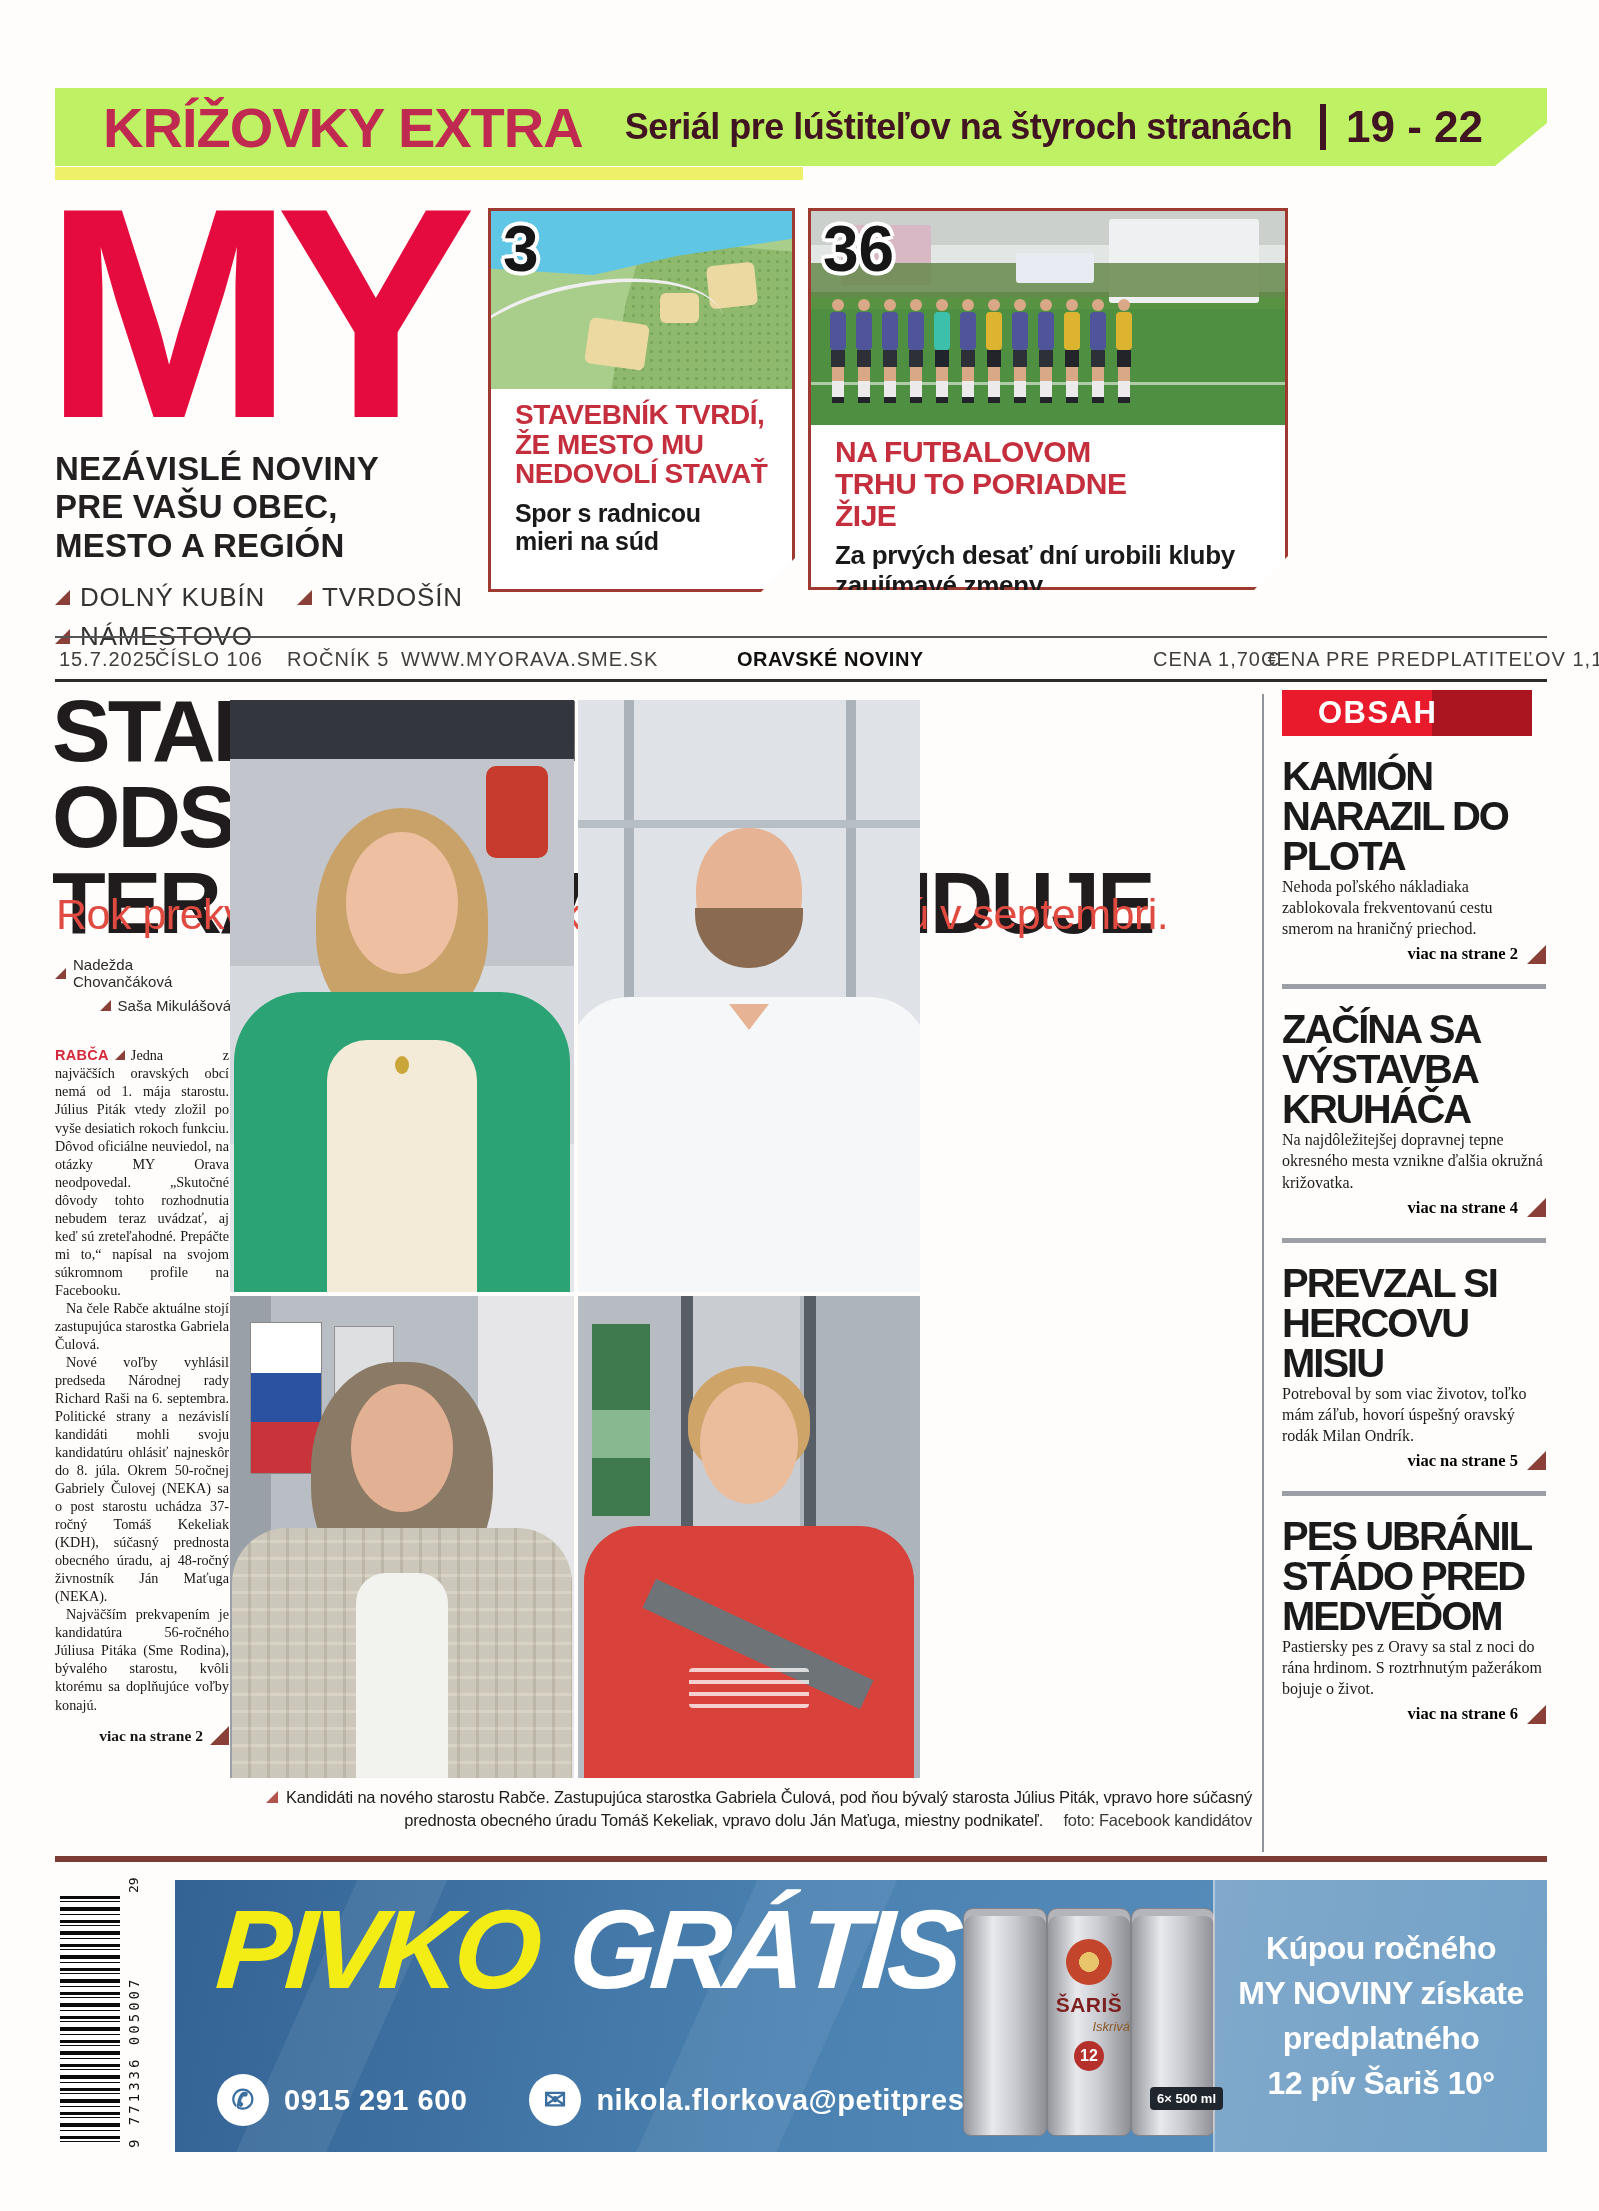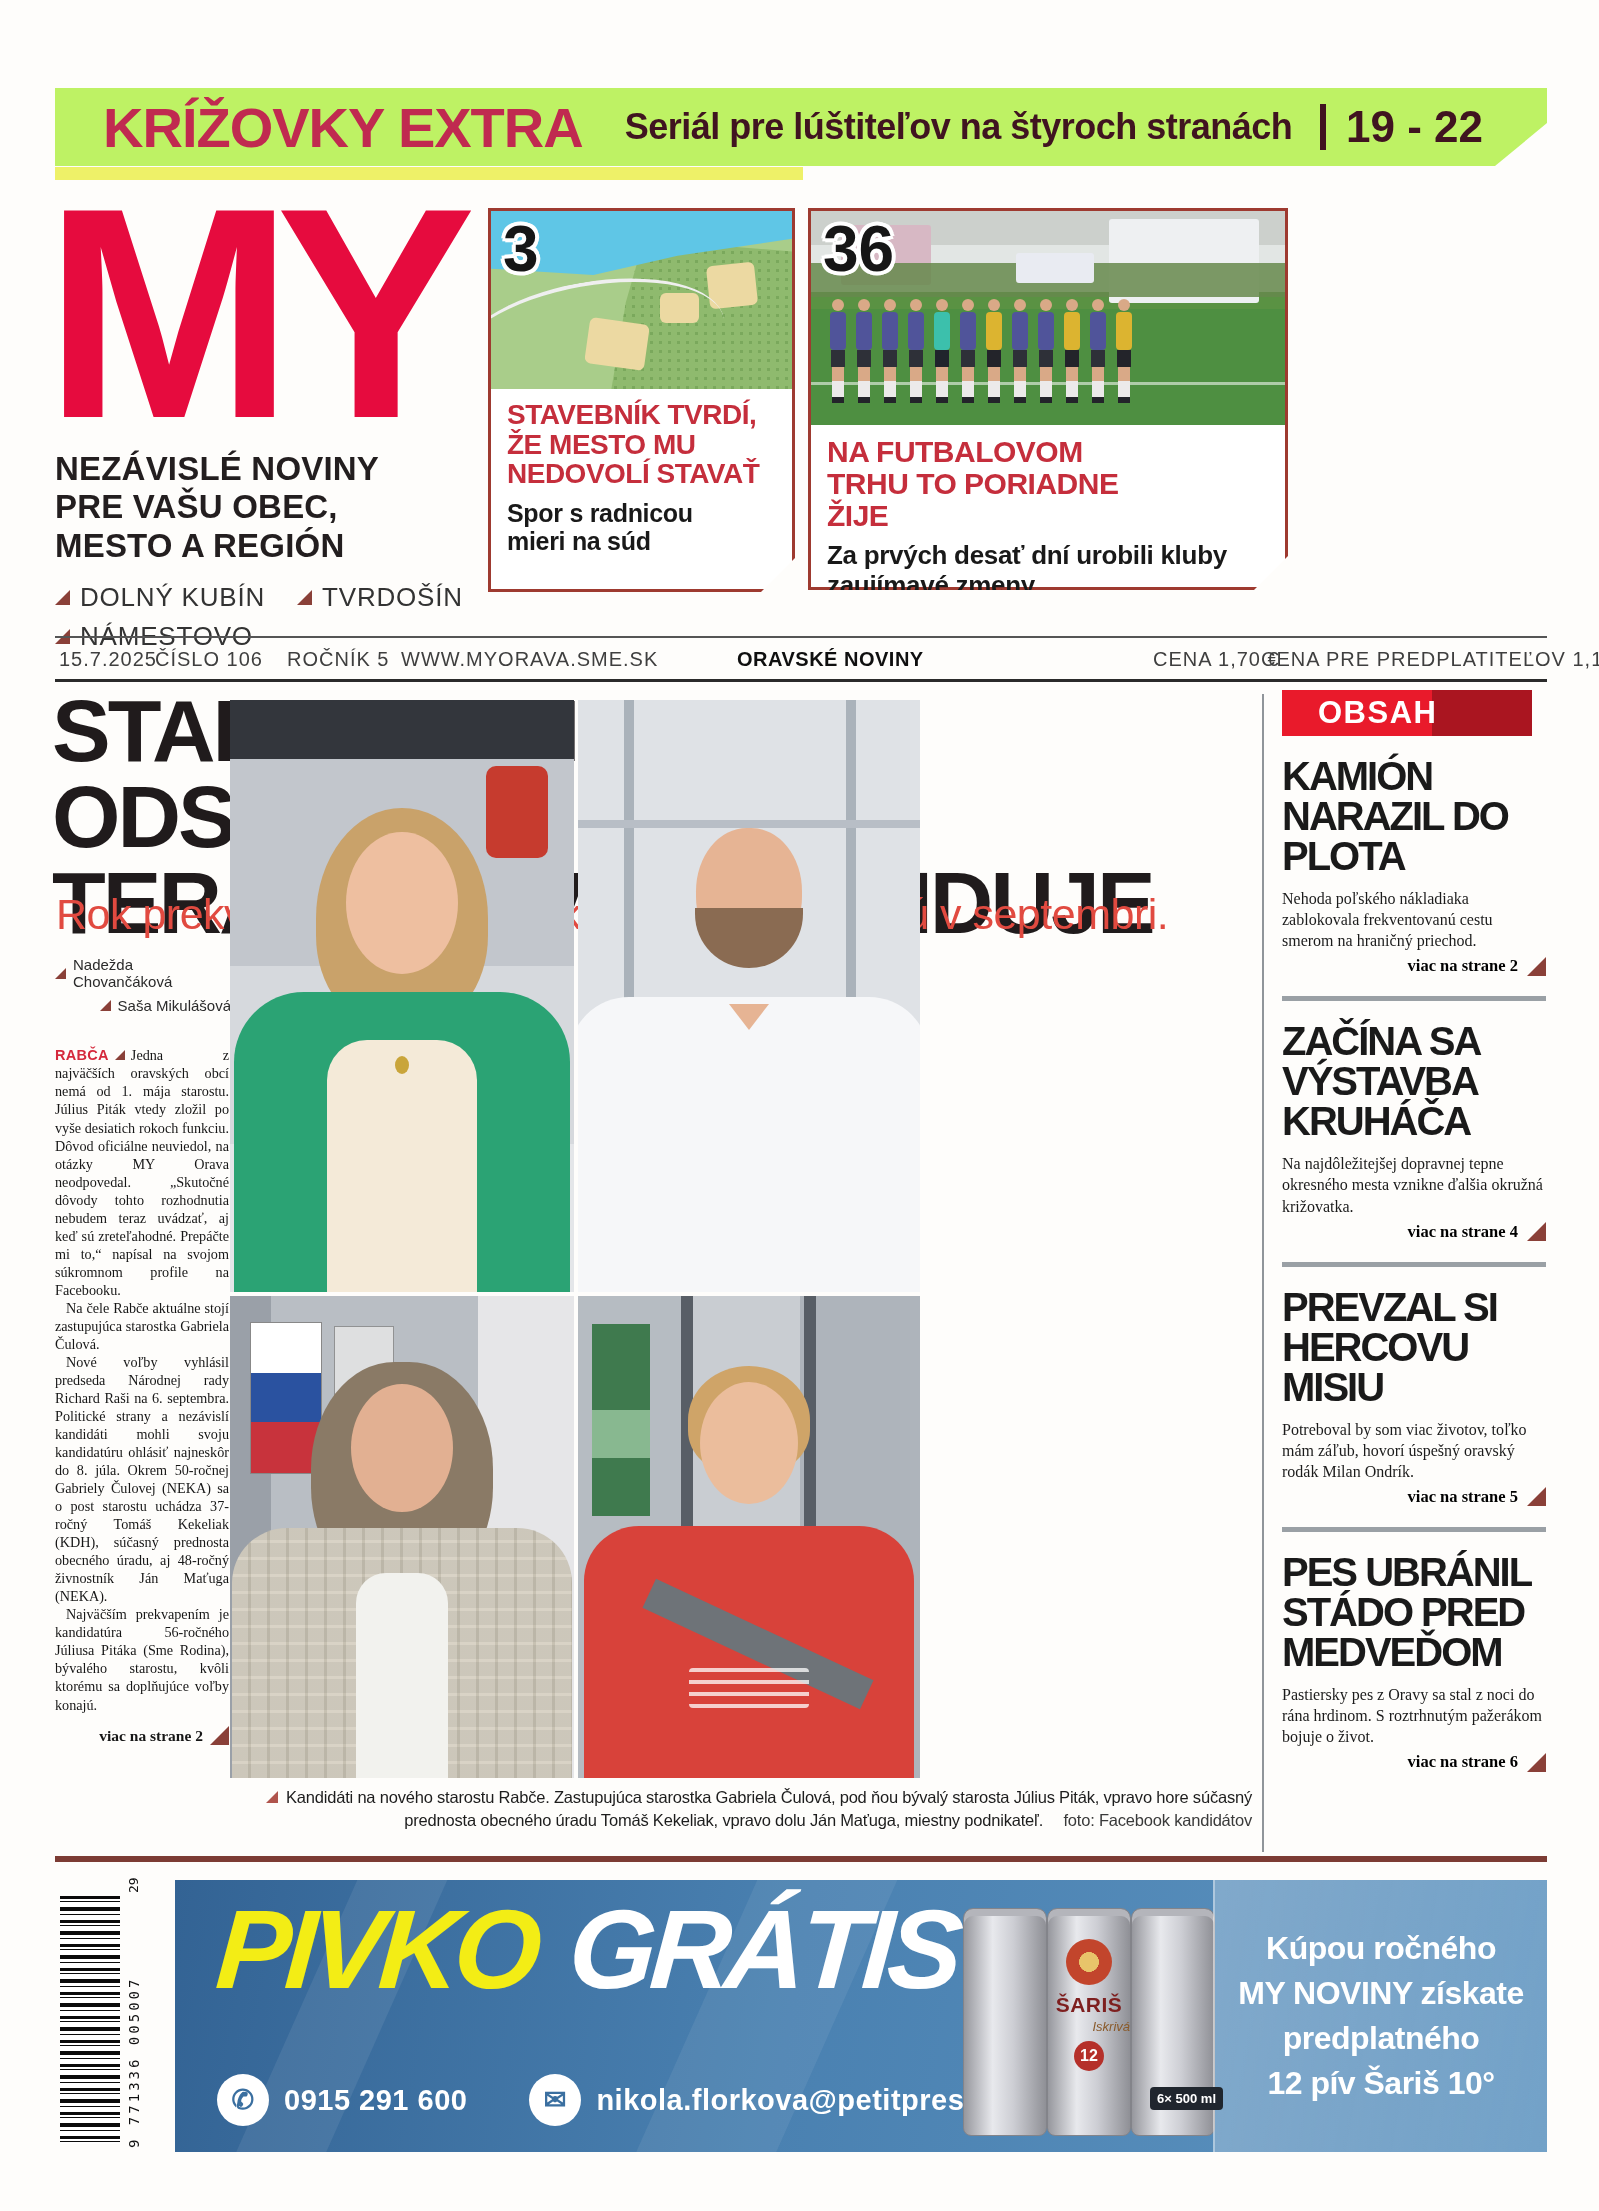--- a/index.html
+++ b/index.html
@@ -30,21 +30,21 @@
   
   .teaser{position:absolute;background:#fff;border:3px solid #9e3a30;
     clip-path:polygon(0 0,100% 0,100% calc(100% - 34px),calc(100% - 34px) 100%,0 100%)}
   #teaser1{left:488px;top:208px;width:307px;height:384px}
   #teaser2{left:808px;top:208px;width:480px;height:382px}
   .teaser .photo{position:relative;width:100%;overflow:hidden;box-shadow:inset 0 0 0 3px rgba(170,60,50,.45)}
   #teaser1 .photo{height:178px}
   #teaser2 .photo{height:214px}
   .pageno{position:absolute;top:6px;left:12px;font-size:64px;font-weight:900;color:#161616;z-index:6;line-height:1;
     text-shadow:-3px -3px 0 #fff,3px -3px 0 #fff,-3px 3px 0 #fff,3px 3px 0 #fff,0 -4px 0 #fff,0 4px 0 #fff,-4px 0 0 #fff,4px 0 0 #fff}
-  .teaser .txt{padding:11px 16px}
+  .teaser .txt{padding:11px 24px}
   .teaser .head{color:#c52e3c;font-weight:900;line-height:1.06;letter-spacing:-.5px}
   #teaser1 .head{font-size:28px;max-width:262px}
   #teaser2 .head{font-size:30px;max-width:312px}
   .teaser .sub{color:#191919;font-weight:800;line-height:1.12;margin-top:10px;letter-spacing:-.3px}
   #teaser1 .sub{font-size:25px;max-width:235px}
   #teaser2 .sub{font-size:26px;max-width:428px}
 
   
   .mp{position:absolute;inset:0;background:#a9cd8a}
   .mp .water{position:absolute;left:0;top:0;width:100%;height:60%;background:#5fc6e6;
@@ -141,21 +141,21 @@
 
   .rule-v{position:absolute;left:1262px;top:694px;width:2px;height:1158px;background:#90959a}
   .rule-maroon{position:absolute;left:55px;top:1856px;width:1492px;height:6px;background:#7c3c34}
 
   
   .obsah{position:absolute;left:1282px;top:690px;width:264px}
   .obsah-box{width:250px;height:46px;background:linear-gradient(90deg,#e91a2b 0 60%,#aa1520 60% 100%);
     color:#fff;font-size:31px;font-weight:900;letter-spacing:1.5px;line-height:46px;padding-left:36px}
   .ob-item{margin-top:20px}
   .ob-title{font-size:40px;font-weight:900;line-height:1.0;letter-spacing:-2px;color:#1a1a1a}
-  .ob-text{font-family:"Liberation Serif",serif;font-size:16px;line-height:1.32;color:#1b1b1b;margin-top:12px}
+  .ob-text{font-family:"Liberation Serif",serif;font-size:16px;line-height:1.32;color:#1b1b1b;margin-top:0}
   .ob-more{display:flex;justify-content:flex-end;align-items:center;gap:9px;font-family:"Liberation Serif",serif;font-weight:700;font-size:16.5px;margin-top:5px}
   .ob-sep{height:5px;background:#9aa0a5;margin-top:20px}
 
   
   .ad{position:absolute;left:175px;top:1880px;width:1372px;height:272px;overflow:hidden;
     background:linear-gradient(100deg,#336394 0,#4a81b1 45%,#5e94c0 100%)}
   .ad .streak{position:absolute;left:120px;top:-40px;width:90px;height:360px;background:rgba(255,255,255,.08);transform:skewX(-24deg)}
   .ad .streak2{position:absolute;left:520px;top:-40px;width:140px;height:360px;background:rgba(255,255,255,.07);transform:skewX(-24deg)}
   .ad-head{position:absolute;left:38px;top:14px;font-style:italic;font-weight:900;font-size:112px;letter-spacing:-6px;
     transform:skewX(-4deg);transform-origin:left bottom;white-space:nowrap;line-height:1}

